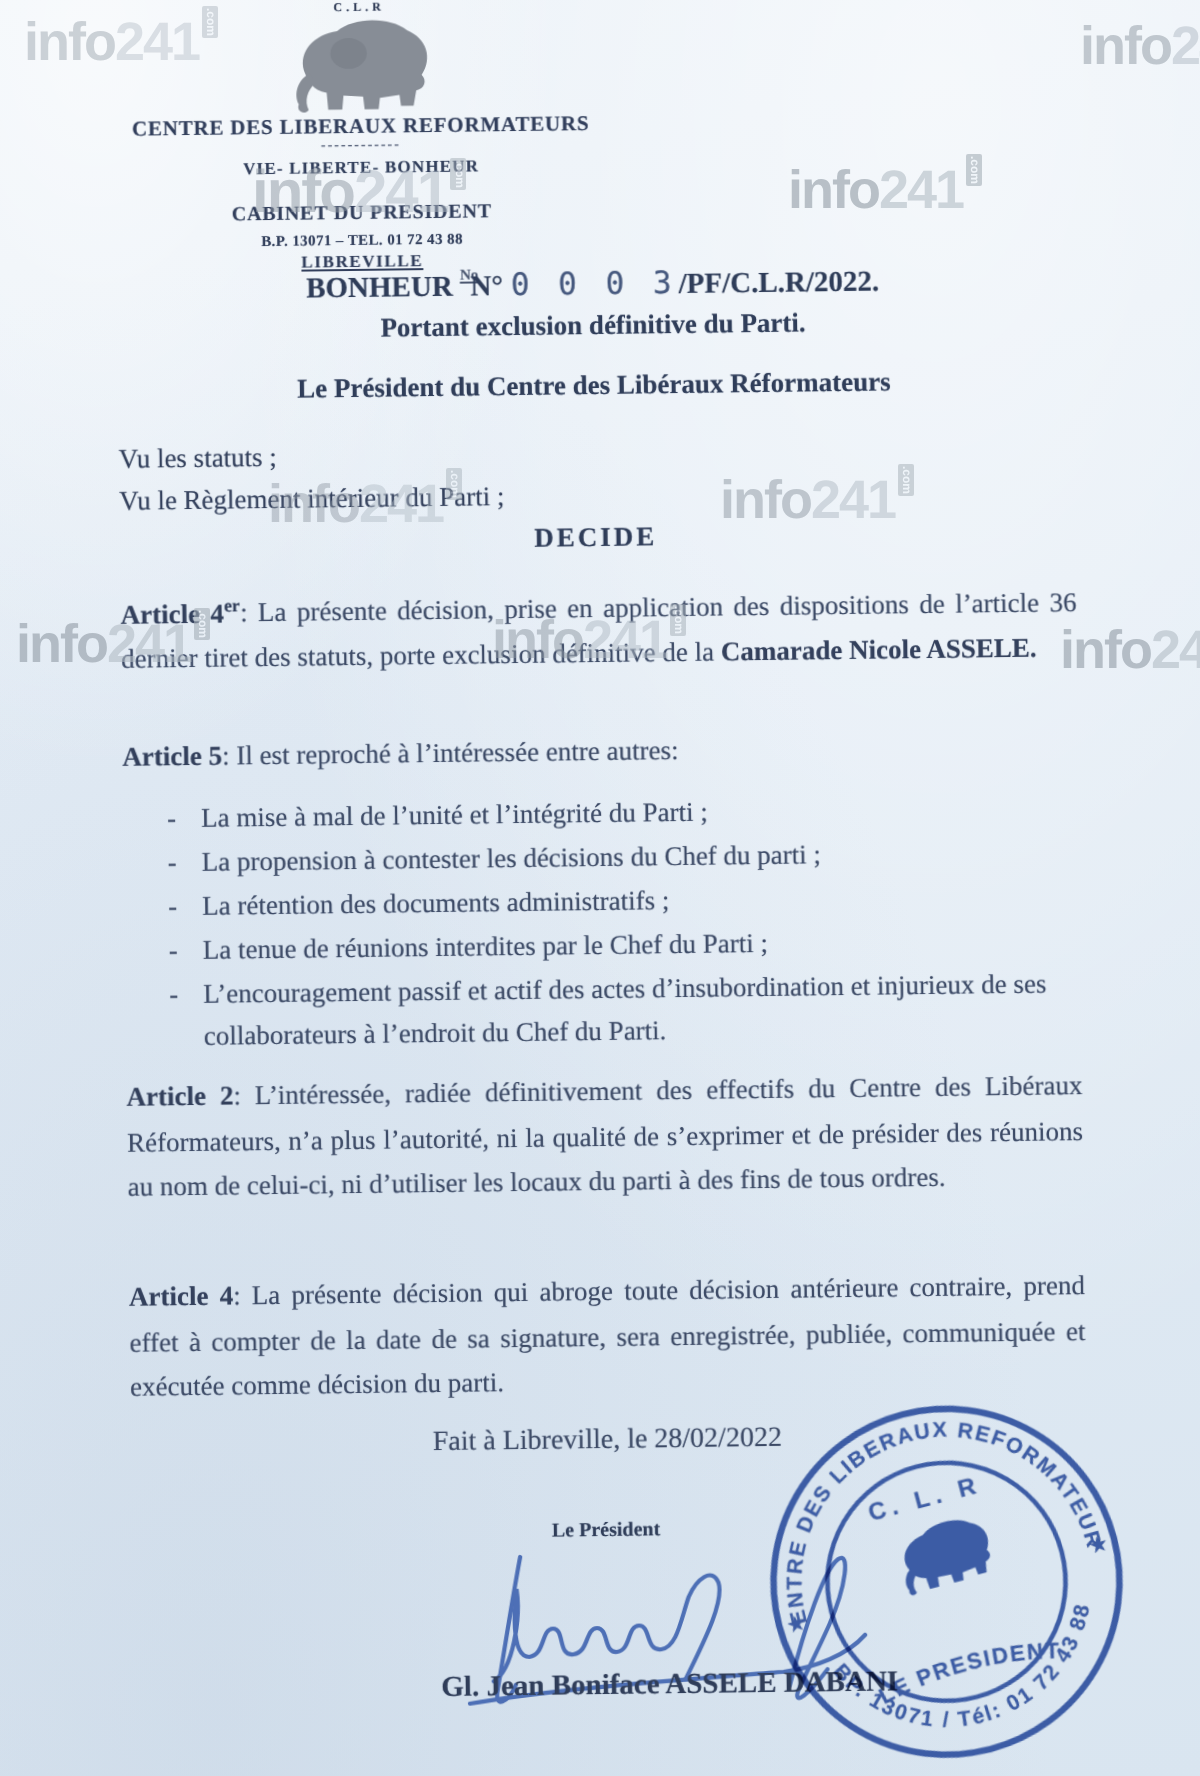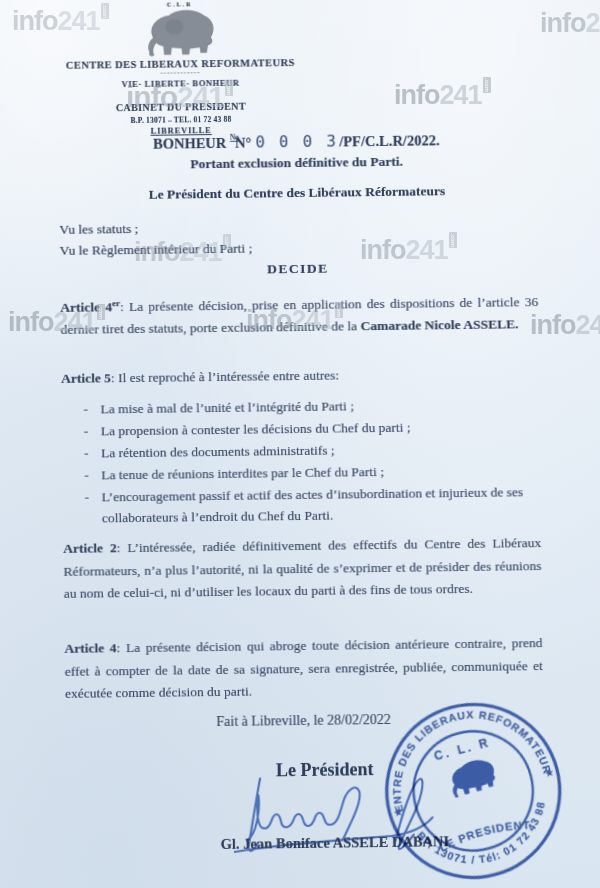--- a/index.html
+++ b/index.html
@@ -46,21 +46,21 @@
   .art2{top:365px;}
   .art3{top:535px;}
   .art4{top:635px;}
 
   .grievances{position:absolute;top:396px;left:84px;width:446px;margin:0;padding:0;list-style:none;font-size:13.5px;line-height:21px;}
   .grievances li{display:flex;margin-bottom:1px;}
   .dash{width:17px;flex:0 0 17px;}
 
   
   .place-date{position:absolute;top:713px;left:213px;font-size:14px;}
-  .president{position:absolute;top:760px;left:272px;font-weight:bold;font-size:18px;color:#2f3d59;}
+  .president{position:absolute;top:760px;left:272px;font-weight:bold;font-size:10px;color:#2f3d59;}
   .signatory-name{position:absolute;top:835px;left:0;width:660px;text-align:center;font-weight:bold;font-size:14.5px;color:#2f3d59;}
 
   
   .signature{position:absolute;left:222px;top:766px;opacity:.9;}
   .stamp{position:absolute;left:376px;top:700px;transform:rotate(-14deg);mix-blend-mode:multiply;opacity:.92;}
 
   
   .wm{position:absolute;font-family:"Liberation Sans","DejaVu Sans",sans-serif;font-weight:bold;
       font-size:27px;letter-spacing:-1px;line-height:1;color:#8e98a2;white-space:nowrap;z-index:5;}
   .wm-241{color:#b0bac3;}

